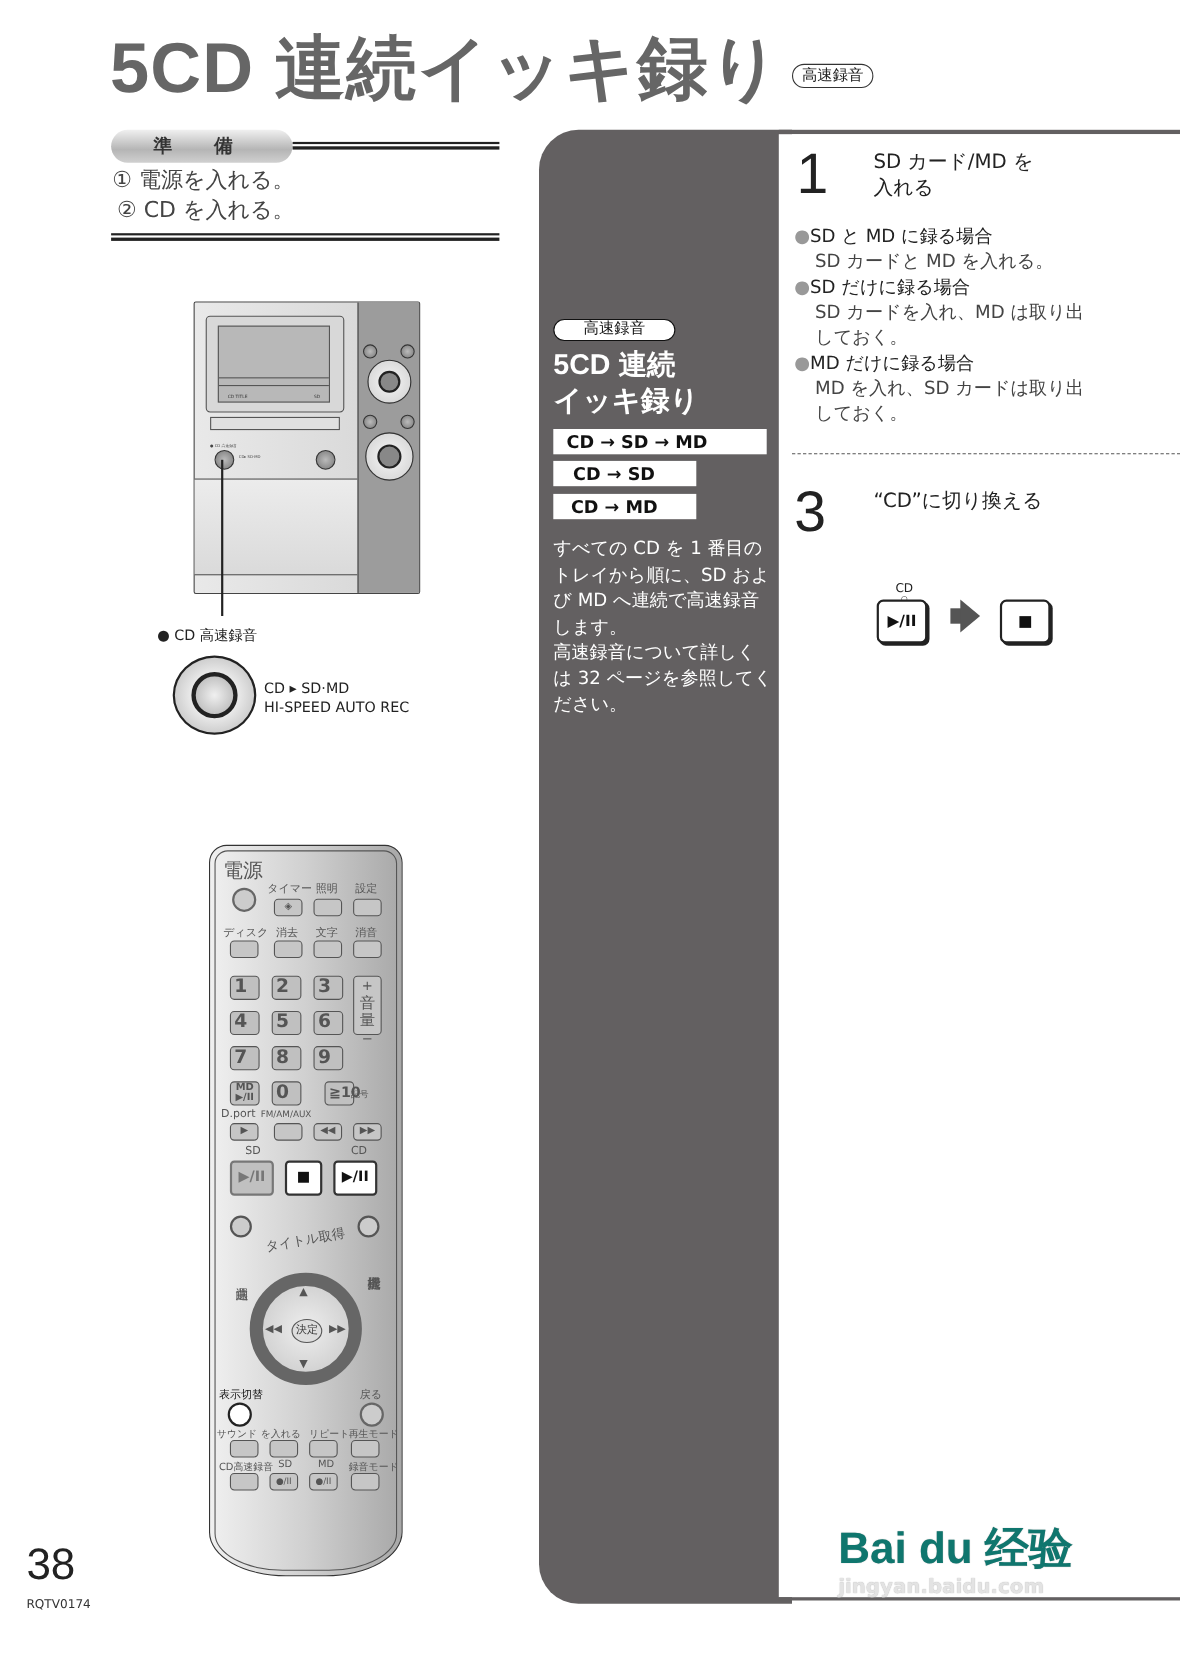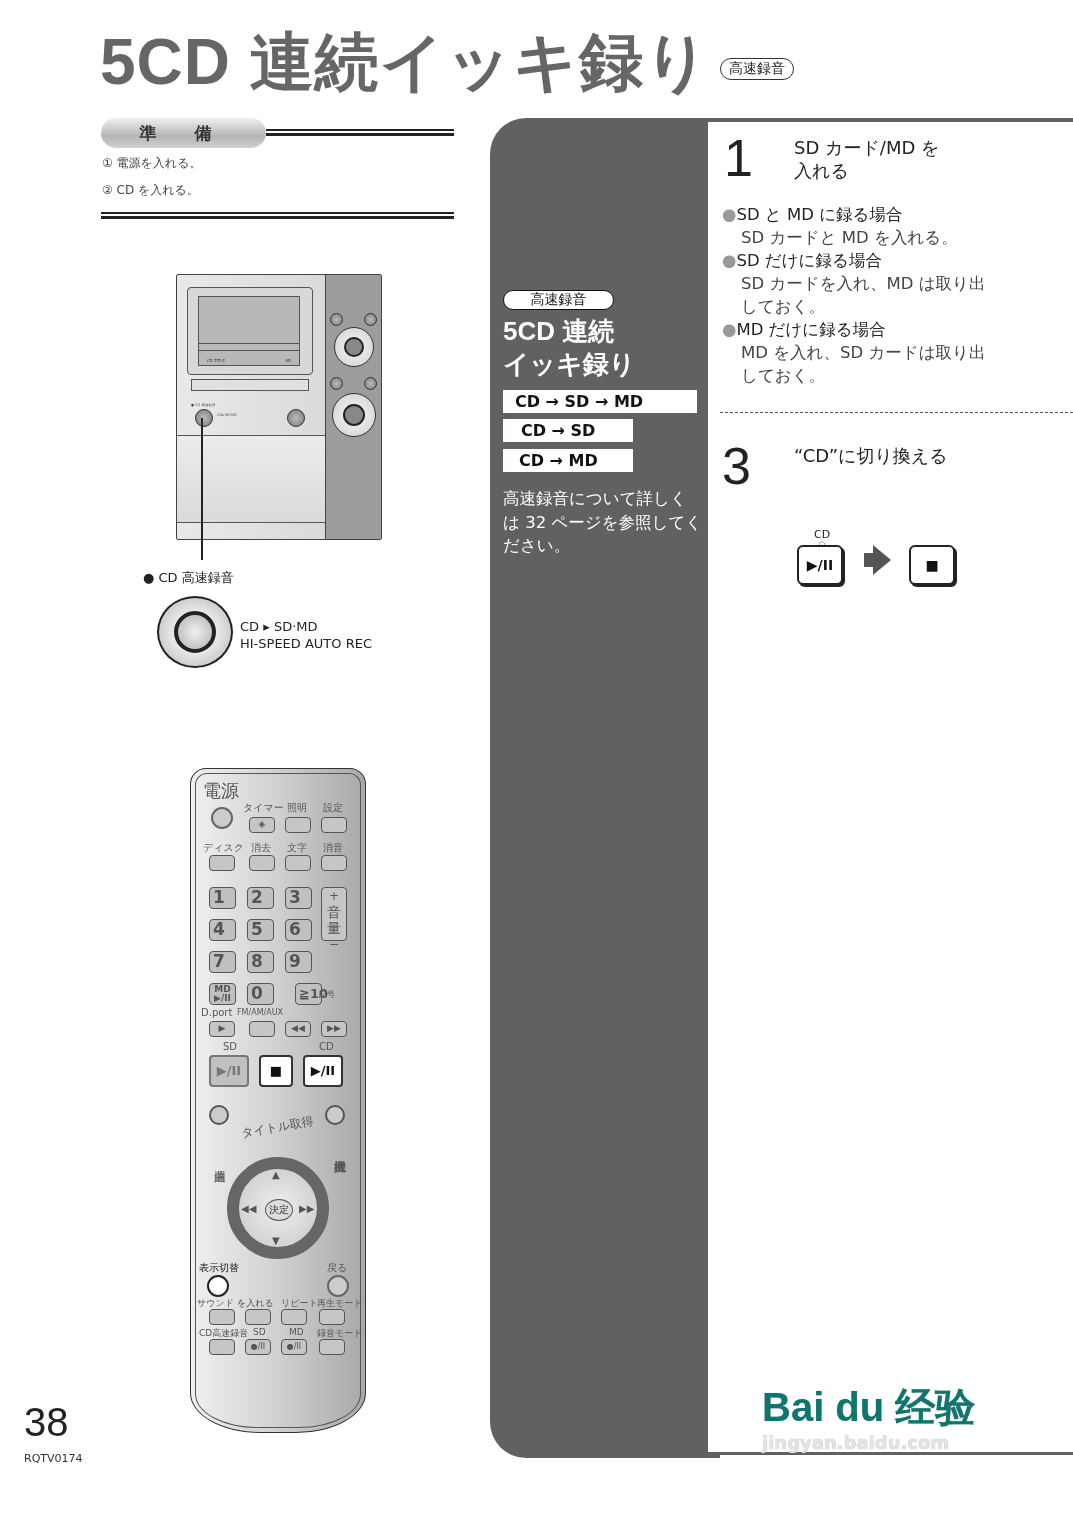--- a/index.html
+++ b/index.html
@@ -8,21 +8,21 @@
   .abs { position: absolute; }
 
   
   .title { left: 100px; top: 22px; font-size: 64px; font-weight: bold; color: #666; letter-spacing: 1px; line-height: 80px; white-space: nowrap; font-family: "Liberation Sans", "DejaVu Sans", sans-serif; }
   .title-badge { left: 720px; top: 58px; border: 1.5px solid #333; border-radius: 14px; font-size: 14px; padding: 1px 8px; color: #222; background: #fff; }
 
   
   .prep-pill { left: 101px; top: 118px; width: 165px; height: 30px; border-radius: 15px;
                background: linear-gradient(#f0f0f0, #b5b5b5 60%, #d0d0d0); text-align: center; font-size: 17px; font-weight: bold; line-height: 30px; color: #333; letter-spacing: 16px; }
   .prep-rule-top { left: 266px; top: 129px; width: 188px; height: 7px; border-top: 2px solid #222; border-bottom: 3px solid #222; }
-  .prep-list { left: 102px; top: 150px; font-size: 12px; line-height: 27px; color: #444; }
+  .prep-list { left: 102px; top: 150px; font-size: 20px; line-height: 27px; color: #444; text-align: right; }
   .prep-rule-bot { left: 101px; top: 212px; width: 353px; height: 7px; border-top: 2px solid #222; border-bottom: 3px solid #222; }
 
   
   .unit { left: 176px; top: 274px; width: 206px; height: 266px; border: 1.5px solid #444; background: linear-gradient(90deg,#e9e9e9,#d4d4d4); border-radius: 2px; }
   .unit-right { position: absolute; right: 0; top: 0; width: 56px; height: 100%; background: #9c9c9c; border-left: 1.5px solid #444; }
   .unit-screen-frame { position: absolute; left: 10px; top: 12px; width: 126px; height: 88px; border: 1.5px solid #555; border-radius: 4px; background: #d8d8d8; }
   .unit-screen { position: absolute; left: 10px; top: 8px; width: 102px; height: 70px; background: #b8b8b8; border: 1px solid #555; }
   .unit-screen-bar { position: absolute; left: 0; right: 0; bottom: 14px; height: 8px; border-top: 1px solid #555; border-bottom: 1px solid #555; }
   .unit-screen-label { position: absolute; bottom: 2px; font-size: 4px; color: #333; }
   .unit-slot { position: absolute; left: 14px; top: 104px; width: 118px; height: 12px; border: 1px solid #555; background: #e0e0e0; }
@@ -228,20 +228,21 @@
 
 <div class="abs mid-badge">高速録音</div>
 <div class="abs mid-title">
   <div>5CD 連続</div>
   <div>イッキ録り</div>
 </div>
 <div class="abs route" style="left:503px;top:390px;width:194px;">CD → SD → MD</div>
 <div class="abs route" style="left:503px;top:419px;width:130px;padding-left:18px;">CD → SD</div>
 <div class="abs route" style="left:503px;top:449px;width:130px;padding-left:16px;">CD → MD</div>
 <div class="abs mid-body">
+  <div>すべての CD を 1 番目のトレイから順に、SD および MD へ連続で高速録音します。</div>
   <div>高速録音について詳しくは 32 ページを参照してください。</div>
 </div>
 
 <div class="abs step-num" style="left:724px;top:132px;">1</div>
 <div class="abs step-title" style="left:794px;top:136px;">
   <div>SD カード/MD を</div>
   <div>入れる</div>
 </div>
 <div class="abs bullets">
   <div class="head"><span class="dot">●</span><span>SD と MD に録る場合</span></div>

